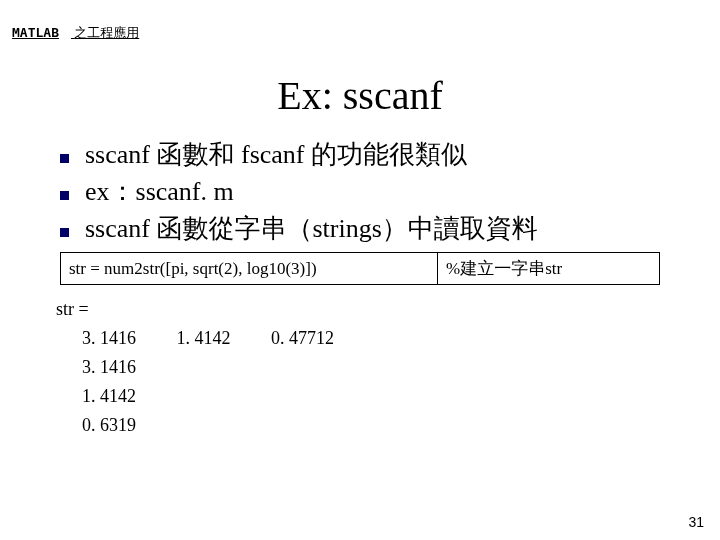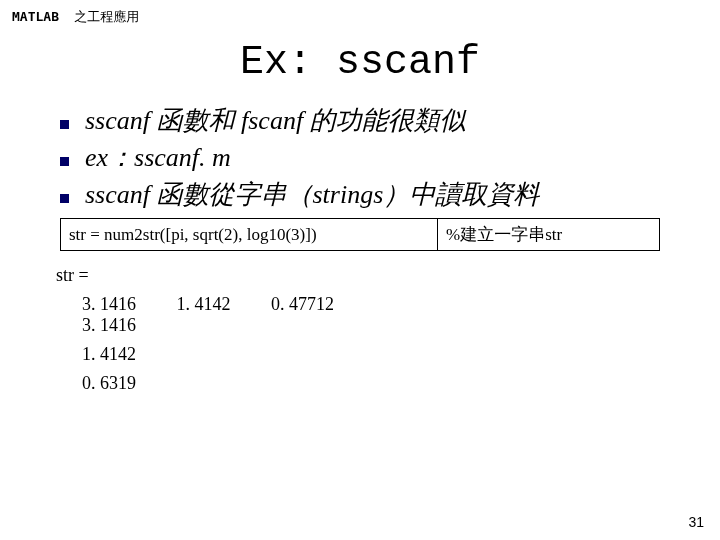--- a/index.html
+++ b/index.html
@@ -6,39 +6,39 @@
       margin: 0;
       padding: 0;
       width: 720px;
       height: 540px;
       font-family: "Times New Roman", serif;
       background: white;
       position: relative;
       overflow: hidden;
     }
     .header {
-      padding: 8px 12px;
+      padding: 24px 12px;
       font-size: 13px;
       font-family: "SimSun", serif;
+      text-decoration: underline;
     }
     .brand {
       font-family: monospace;
       font-weight: bold;
       font-size: 13px;
       margin-right: 12px;
     }
     .title {
       text-align: center;
       font-size: 40px;
-      font-family: Liberation Mono, monospace;
+      font-family: Liberation Serif, serif;
       margin: 6px 0 18px 0;
     }
     .bullets {
       padding: 0 40px 0 60px;
-      font-style: italic;
     }
     .bullet-row {
       display: flex;
       align-items: baseline;
       margin-bottom: 2px;
     }
     .square {
       width: 9px;
       height: 9px;
       background: #000066;
@@ -70,20 +70,21 @@
       font-family: "Times New Roman", serif;
     }
     .out-label {
       font-size: 18px;
       margin-bottom: 8px;
       margin-top: 6px;
     }
     .out-row {
       font-size: 18px;
       padding-left: 26px;
+      margin-bottom: 8px;
     }
     .out-row span {
       margin-right: 36px;
     }
     .out-col {
       font-size: 18px;
       padding-left: 26px;
       margin-bottom: 8px;
     }
     .page-num {

